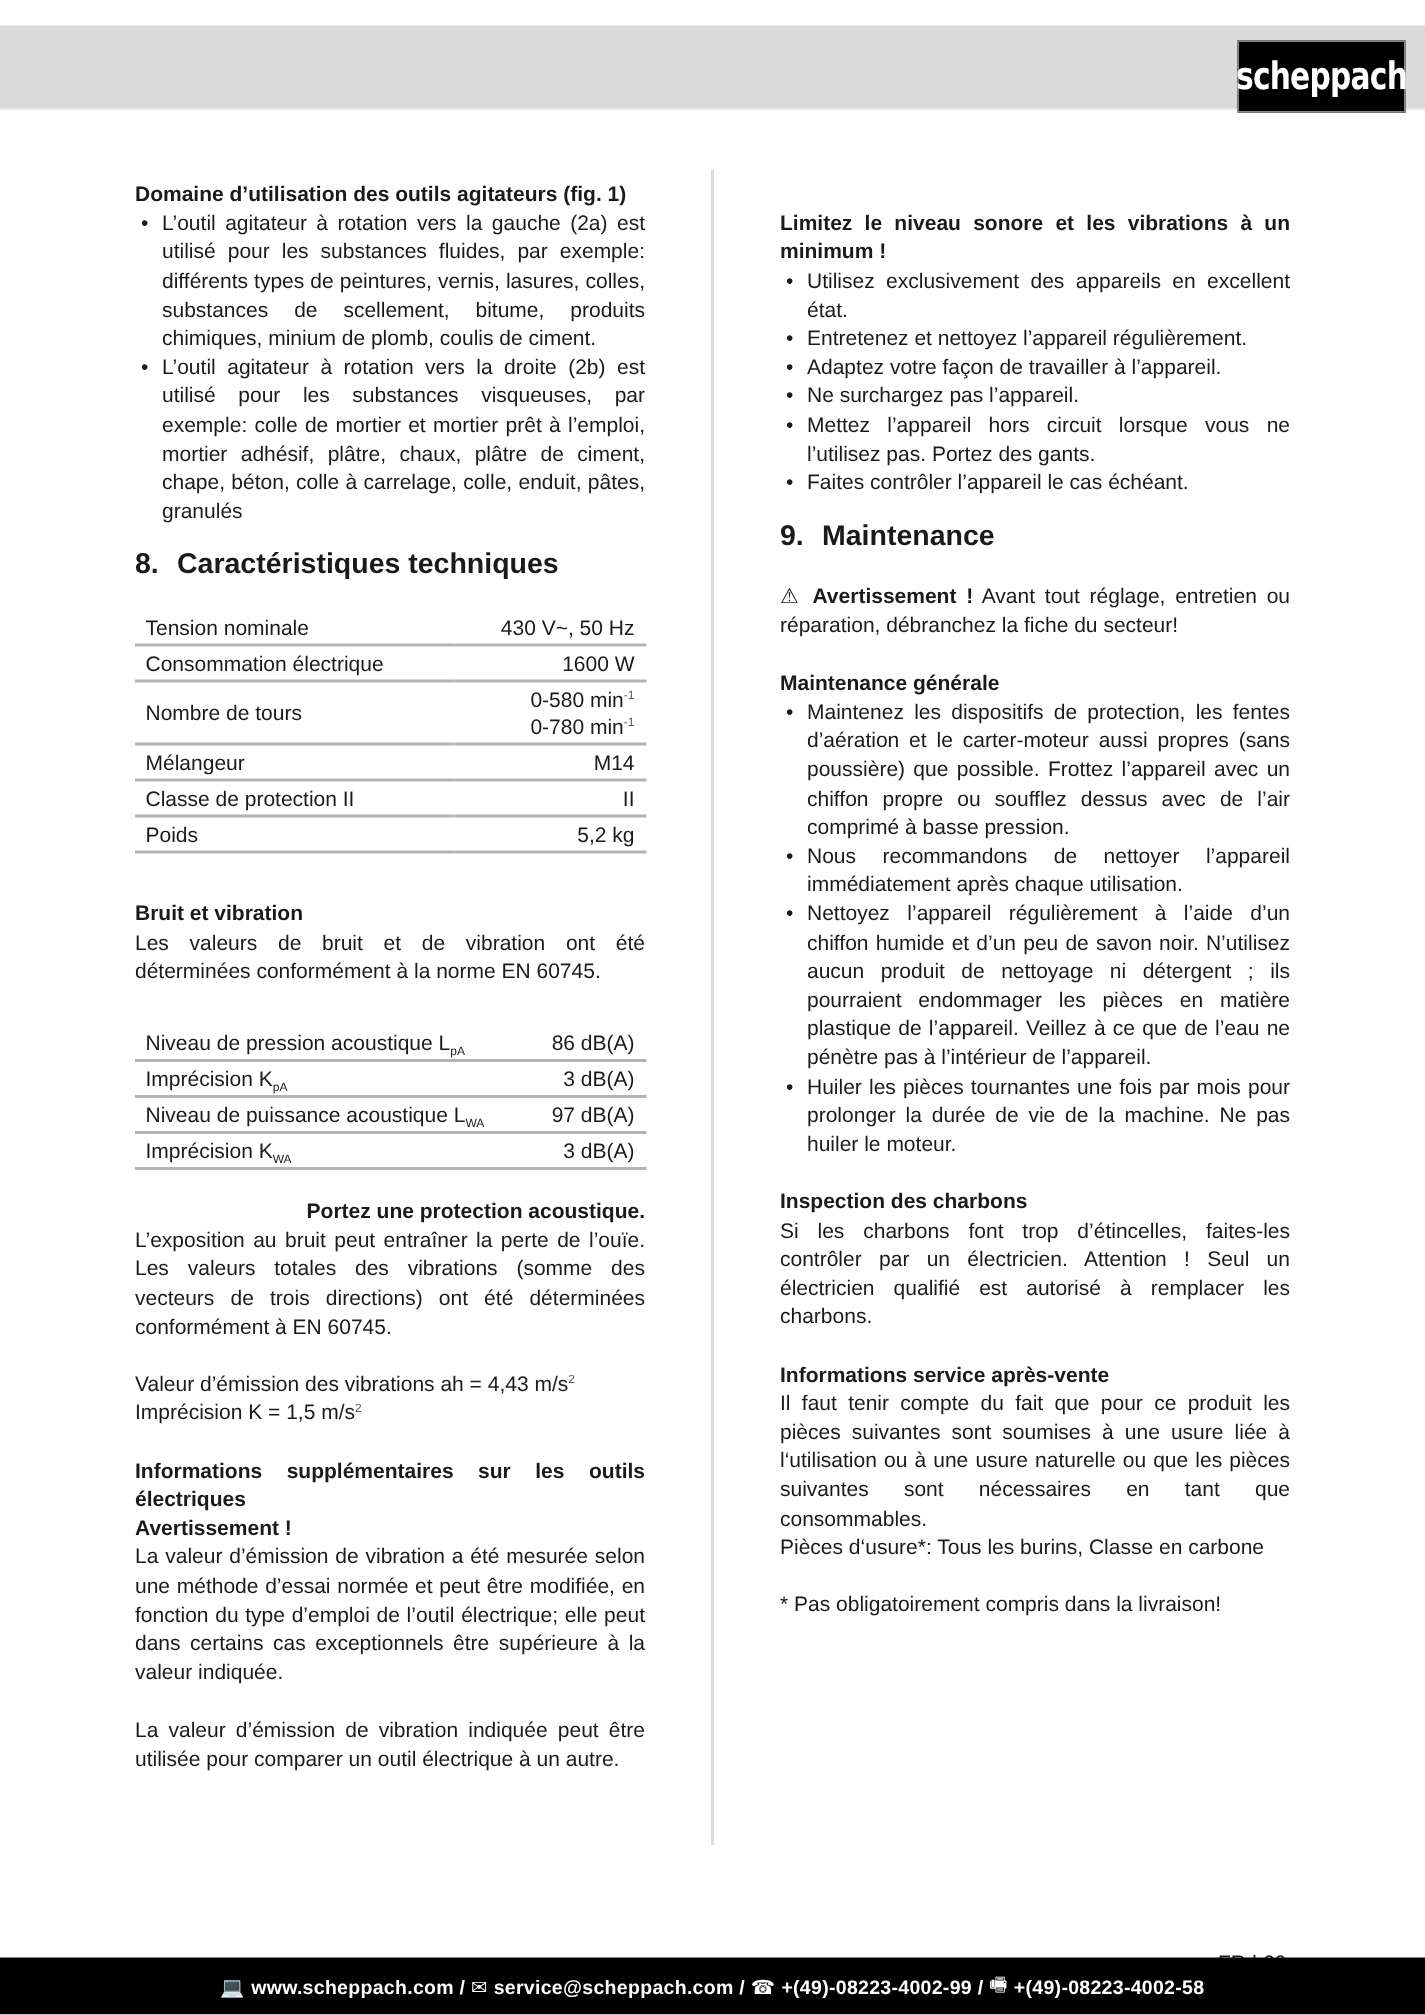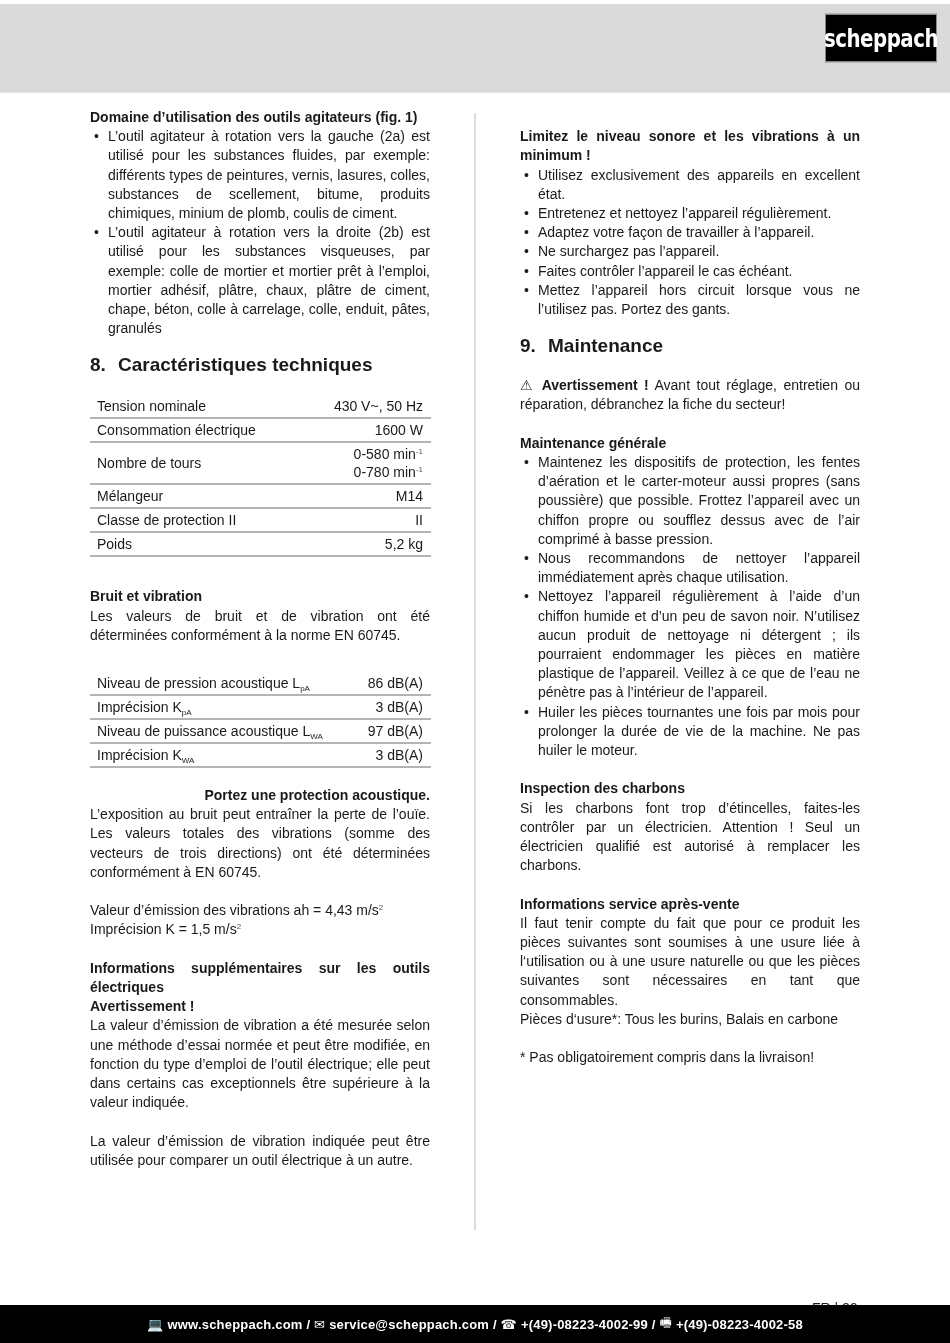--- a/index.html
+++ b/index.html
@@ -1,26 +1,26 @@
 <!DOCTYPE html>
 <html><head>
 <meta charset="utf-8">
 <style>
   * { margin: 0; padding: 0; box-sizing: border-box; }
   html, body { width: 950px; height: 1343px; background: #ffffff; overflow: hidden; }
   body { position: relative; font-family: "Liberation Sans", sans-serif; color: #1a1a1a; font-size: 14px; }
 
-  .header-band { position: absolute; left: 0; top: 4px; width: 950px; height: 89px; background: #dadada; border-bottom: 1px solid #e6e6e6; }
+  .header-band { position: absolute; left: 0; top: 17px; width: 950px; height: 56px; background: #dadada; border-bottom: 1px solid #e6e6e6; }
   .logo { position: absolute; left: 825px; top: 13px; width: 112px; height: 42px; background: #000; border: 1px solid #888; color: #fff;
           font-family: "DejaVu Sans Condensed", "DejaVu Sans", sans-serif; font-weight: bold; font-size: 22px; letter-spacing: -0.5px;
           display: flex; align-items: center; justify-content: center; transform: scaleY(1.15); }
 
   .divider { position: absolute; left: 474px; top: 113px; width: 2px; height: 1117px; background: #dcdcdc; }
 
-  .col { position: absolute; top: 108px; width: 340px; line-height: 19.2px; font-size: 14px; }
+  .col { position: absolute; top: 120px; width: 340px; line-height: 19.2px; font-size: 14px; }
   .col.left { left: 90px; }
   .col.right { left: 520px; }
 
   .b { font-weight: bold; }
   p { margin: 0; }
   .j { text-align: justify; }
   .gap { height: 19.2px; }
 
   ul.bul { list-style: none; }
   ul.bul li { position: relative; padding-left: 18px; text-align: justify; }
@@ -131,22 +131,22 @@
 </div>
 
 <div class="col right">
   <div class="gap"></div>
   <p class="b j">Limitez le niveau sonore et les vibrations à un minimum !</p>
   <ul class="bul">
     <li>Utilisez exclusivement des appareils en excellent état.</li>
     <li>Entretenez et nettoyez l’appareil régulièrement.</li>
     <li>Adaptez votre façon de travailler à l’appareil.</li>
     <li>Ne surchargez pas l’appareil.</li>
+    <li>Mettez l’appareil hors circuit lorsque vous ne l’utilisez pas. Portez des gants.</li>
     <li>Faites contrôler l’appareil le cas échéant.</li>
-    <li>Mettez l’appareil hors circuit lorsque vous ne l’utilisez pas. Portez des gants.</li>
   </ul>
 
   <h2 style="margin-top:15px;">
     <span class="num">9.</span><span>Maintenance</span>
   </h2>
 
   <p class="j" style="margin-top:18px;"><span>⚠</span> <span class="b">Avertissement !</span><span> Avant tout réglage, entretien ou réparation, débranchez la fiche du secteur!</span></p>
   <div class="gap"></div>
   <p class="b">Maintenance générale</p>
   <ul class="bul">
@@ -154,21 +154,21 @@
     <li>Nous recommandons de nettoyer l’appareil immédiatement après chaque utilisation.</li>
     <li>Nettoyez l’appareil régulièrement à l’aide d’un chiffon humide et d’un peu de savon noir. N’utilisez aucun produit de nettoyage ni détergent ; ils pourraient endommager les pièces en matière plastique de l’appareil. Veillez à ce que de l’eau ne pénètre pas à l’intérieur de l’appareil.</li>
     <li>Huiler les pièces tournantes une fois par mois pour prolonger la durée de vie de la machine. Ne pas huiler le moteur.</li>
   </ul>
   <div class="gap"></div>
   <p class="b">Inspection des charbons</p>
   <p class="j">Si les charbons font trop d’étincelles, faites-les contrôler par un électricien. Attention ! Seul un électricien qualifié est autorisé à remplacer les charbons.</p>
   <div class="gap"></div>
   <p class="b">Informations service après-vente</p>
   <p class="j">Il faut tenir compte du fait que pour ce produit les pièces suivantes sont soumises à une usure liée à l‘utilisation ou à une usure naturelle ou que les pièces suivantes sont nécessaires en tant que consommables.</p>
-  <p>Pièces d‘usure*: Tous les burins, Balais en carbone</p>
+  <p>Pièces d‘usure*: Tous les burins, Classe en carbone</p>
   <div class="gap"></div>
   <p>* Pas obligatoirement compris dans la livraison!</p>
 </div>
 
 <div class="page-num">
   <span>FR</span> <span>|</span> <span>29</span>
 </div>
 
 <div class="footer-band">
   <span class="ico">💻</span>

